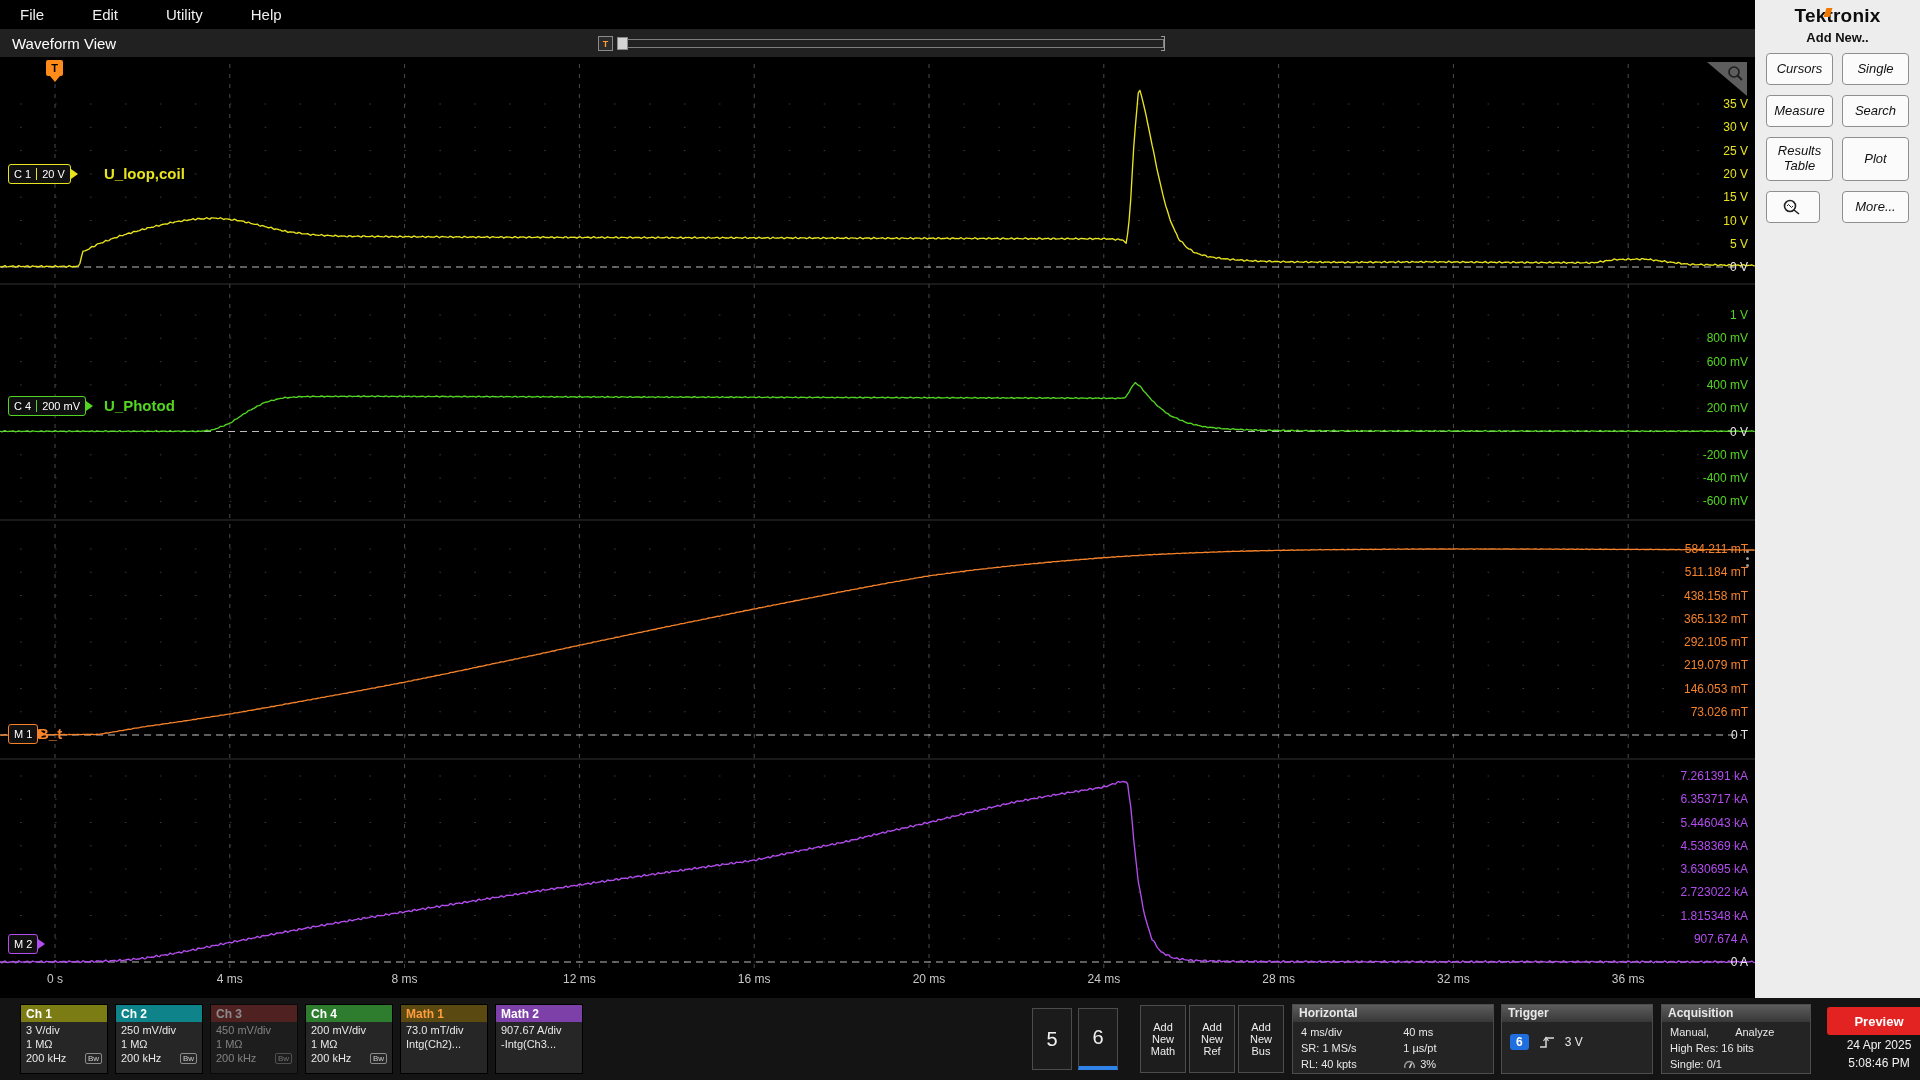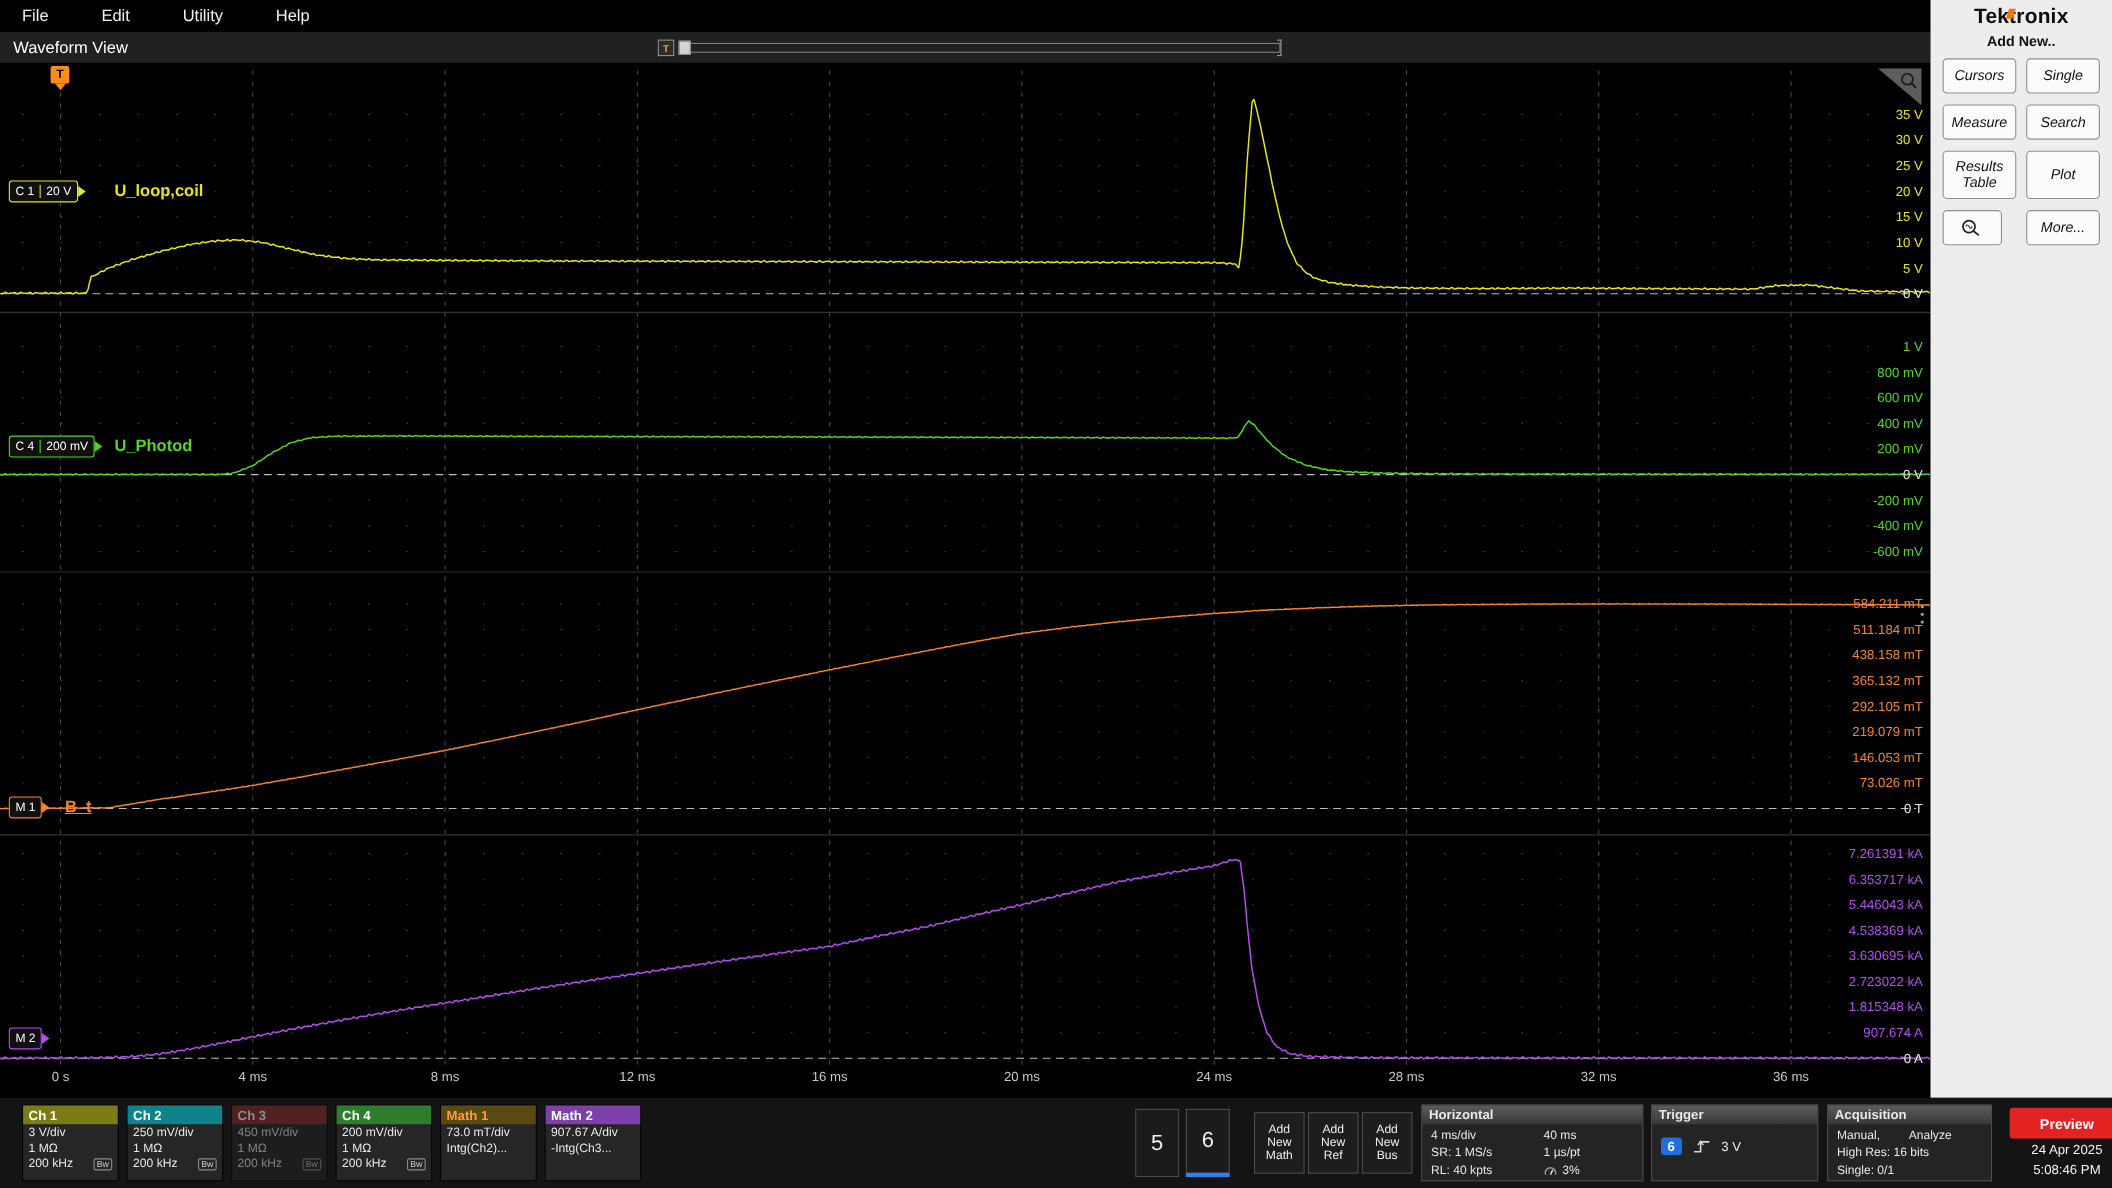--- a/index.html
+++ b/index.html
@@ -61,21 +61,21 @@
   .ch-head{height:17px;background:var(--hc);color:var(--ht,#fff);font-size:12px;font-weight:bold;
            padding-left:5px;display:flex;align-items:center;}
   .ch-line{font-size:11px;color:#e8e8e8;padding:2px 5px 0;display:flex;justify-content:space-between;align-items:center;}
   .bw{font-size:8px;border:1px solid #8a8a8a;border-radius:2px;padding:0 2px;color:#ccc;}
   .dimmed{opacity:.5;}
   .numbtn{width:40px;height:62px;background:#1b1b1b;border:1px solid #4c4c4c;color:#f0f0f0;font-size:20px;
           display:flex;align-items:center;justify-content:center;box-sizing:border-box;flex:none;}
   #btn5{margin-left:442px;}
   #btn6{margin-left:6px;border-bottom:4px solid #2f82e8;}
   .addgrp{display:flex;gap:3px;margin-left:22px;flex:none;}
-  .addbtn{width:46px;height:56px;background:#1d1d1d;border:1px solid #4c4c4c;color:#eee;font-size:11px;
+  .addbtn{width:46px;height:68px;background:#1d1d1d;border:1px solid #4c4c4c;color:#eee;font-size:11px;
           display:flex;align-items:center;justify-content:center;text-align:center;padding:2px;box-sizing:border-box;}
   .panel{height:70px;background:#242424;border:1px solid #4c4c4c;box-sizing:border-box;color:#e8e8e8;flex:none;}
   .panel-head{height:16px;background:linear-gradient(#5c5c5c,#383838);font-size:12px;font-weight:bold;padding:1px 6px 0;box-sizing:content-box;}
   .horiz{width:202px;margin-left:8px;}
   .horiz-body{display:grid;grid-template-columns:1.25fr 1fr;font-size:11px;padding:4px 8px 0;row-gap:4px;}
   .gauge-cell{display:flex;align-items:center;gap:4px;}
   .trigpanel{width:152px;margin-left:7px;}
   .trig-body{display:flex;align-items:center;gap:9px;padding:12px 8px 0;font-size:12px;}
   .trig-src{background:#1f6fe0;color:#fff;font-size:12px;font-weight:bold;border-radius:3px;padding:0 6px;height:16px;line-height:16px;}
   .acq{width:150px;margin-left:8px;}
@@ -220,21 +220,21 @@
         </div>
         <div class="wave-label" style="--c: #e8e41e; left: 104px; top: 107px;">U_loop,coil</div>
         <div class="wave-badge" style="--c: #53d621; left: 8px; top: 338px;">
           <span>C 4</span>
           <span class="scale">200 mV</span>
         </div>
         <div class="wave-label" style="--c: #53d621; left: 104px; top: 339px;">U_Photod</div>
         <div class="wave-badge" style="--c: #f6822a; left: 8px; top: 666px;">
           <span>M 1</span>
         </div>
-        <div class="wave-label" style="--c: #f6822a; left: 59px; top: 667px; text-decoration: underline;">B_t</div>
+        <div class="wave-label" style="--c: #f6822a; left: 38px; top: 667px;">B_t</div>
         <div class="wave-badge" style="--c: #b44df0; left: 8px; top: 876px;">
           <span>M 2</span>
         </div>
       </div>
     <div class="trig-flag">T</div>
     <svg class="zoom-corner" width="40" height="34">
       <polygon points="0,0 40,0 40,34" fill="#6a6a6a" opacity="0.88"></polygon>
       <circle cx="27" cy="10" r="5" fill="none" stroke="#1d1d1d" stroke-width="1.6"></circle>
       <line x1="30.5" y1="13.5" x2="35" y2="18" stroke="#1d1d1d" stroke-width="1.8"></line>
     </svg>

